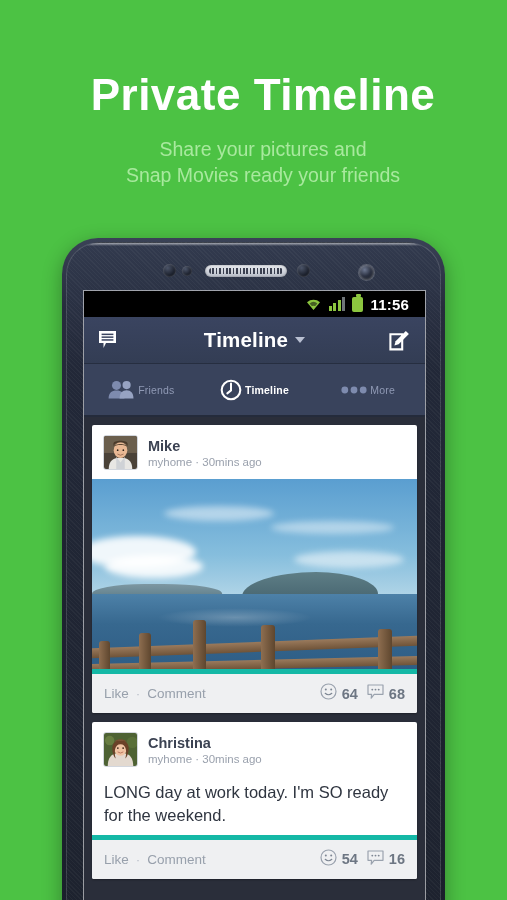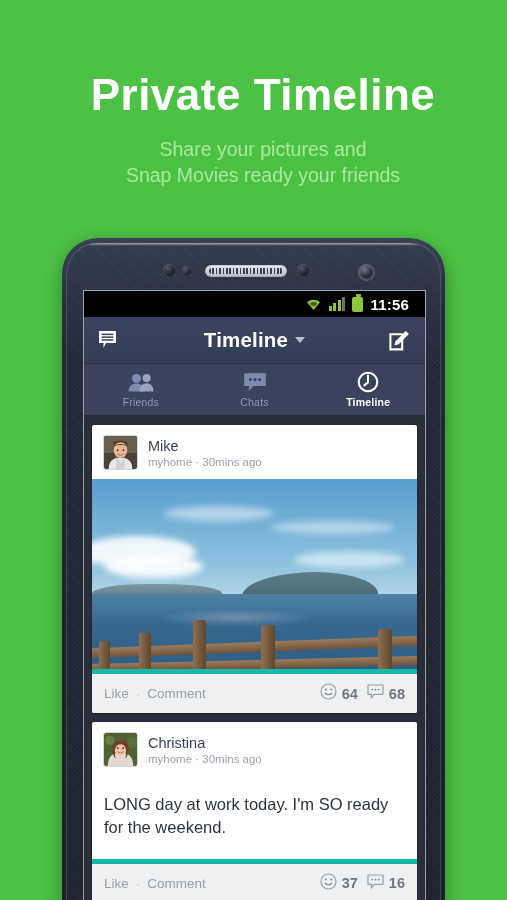--- a/index.html
+++ b/index.html
@@ -133,48 +133,47 @@
   }
   .appbar-left { margin-left:14px; z-index:2; cursor:pointer; }
   .appbar-right { margin-left:auto; margin-right:15px; z-index:2; cursor:pointer; }
 
   
   .tabs {
     height:53px; background:#39435c; display:flex;
     border-bottom:2px solid #242b3b;
   }
   .tab {
-    flex:1; display:flex; flex-direction:column; align-items:center;
+    flex:1; display:flex; flex-direction:row; align-items:center;
     justify-content:center; gap:3px; cursor:pointer;
   }
   .tab-label { font-size:10.5px; color:#8f99b4; letter-spacing:0.2px; }
   .tab.active .tab-label { color:#fff; font-weight:bold; }
   .tab-ico { height:21px; display:flex; align-items:center; justify-content:center; }
 
   
   .feed { height:534px; background:#2a2e3a; padding:8px 8px 0 8px; overflow:hidden; }
   .card {
     background:#fff; border-radius:2px; margin-bottom:9px;
     box-shadow:0 1px 2px rgba(0,0,0,0.3);
     overflow:hidden;
   }
   .post-head { display:flex; align-items:center; gap:10px; padding:10px 11px 9px 11px; }
   .avatar {
     width:35px; height:35px; border-radius:3px; flex:none;
     border:1px solid #d2d6dd; overflow:hidden; position:relative;
   }
   .post-meta { display:flex; flex-direction:column; gap:2px; }
-  .post-author { font-size:14.5px; font-weight:normal; color:#3b4252; }
+  .post-author { font-size:14.5px; font-weight:bold; color:#3b4252; }
   .post-sub { font-size:11.5px; color:#9aa1ad; }
 
   .post-photo { width:100%; height:190px; position:relative; overflow:hidden; background:#6a9fc4; }
   .post-text {
     font-size:16.5px; color:#2f3540; line-height:1.38;
-    padding:5px 12px 20px 12px;
-    margin-top:12px;
+    padding:5px 12px 8px 12px;
   }
   .post-actions {
     display:flex; align-items:center; background:#eff0f2;
     border-top:5px solid #14b8a6; padding:9px 12px; gap:7px;
   }
   .act-link { font-size:13.5px; color:#98a0ac; cursor:pointer; }
   .act-dot { font-size:13.5px; color:#b9bfc9; }
   .counts { margin-left:auto; display:flex; align-items:center; gap:9px; }
   .count-grp { display:flex; align-items:center; gap:5px; }
   .count-num { font-size:14.5px; font-weight:bold; color:#6d7683; }
@@ -279,44 +278,41 @@
           <svg width="28" height="19" viewBox="0 0 28 19">
             <circle cx="9.5" cy="5.4" r="4.5" fill="#7e8bae"></circle>
             <path d="M1.6 18.5 C1.6 12.6 4.9 10.4 9.5 10.4 C14.1 10.4 17.4 12.6 17.4 18.5 Z" fill="#7e8bae"></path>
             <circle cx="19.6" cy="5.1" r="4.1" fill="#97a3c2"></circle>
             <path d="M12.6 18.5 C12.6 13.1 15.5 10.2 19.6 10.2 C23.7 10.2 26.5 13.1 26.5 18.5 Z" fill="#97a3c2"></path>
           </svg>
         </span>
         <span class="tab-label">Friends</span>
       </div>
 
-      <div class="tab">
-        <span class="tab-ico">
-          <svg width="24" height="21" viewBox="0 0 24 21">
-            <path d="M1.2 1.2 H22.8 V14.1 H10.2 L5.6 19.6 L6.2 14.1 H1.2 Z" fill="#7e8bae" rx="2"></path>
-            <g fill="#39435c">
-              <circle cx="7.4" cy="7.6" r="1.55"></circle>
-              <circle cx="12" cy="7.6" r="1.55"></circle>
-              <circle cx="16.6" cy="7.6" r="1.55"></circle>
-            </g>
-          </svg>
-        </span>
-        <span class="tab-label">Chats</span>
-      </div>
 
       <div class="tab active">
         <span class="tab-ico">
           <svg width="22" height="22" viewBox="0 0 22 22">
             <circle cx="11" cy="11" r="9.3" fill="none" stroke="#ffffff" stroke-width="2.1"></circle>
             <path d="M11 4.6 L11 11.4 L7.3 14.4" fill="none" stroke="#ffffff" stroke-width="2" stroke-linecap="round" stroke-linejoin="round"></path>
           </svg>
         </span>
         <span class="tab-label">Timeline</span>
       </div>
 
+      <div class="tab">
+        <span class="tab-ico">
+          <svg width="26" height="8" viewBox="0 0 26 8">
+            <circle cx="3.8" cy="4" r="3.4" fill="#7e8bae"></circle>
+            <circle cx="13" cy="4" r="3.4" fill="#7e8bae"></circle>
+            <circle cx="22.2" cy="4" r="3.4" fill="#7e8bae"></circle>
+          </svg>
+        </span>
+        <span class="tab-label">More</span>
+      </div>
     </div>
 
     <div class="feed">
 
       <div class="card">
         <div class="post-head">
           <div class="avatar">
             <svg width="100%" height="100%" viewBox="0 0 35 35" preserveAspectRatio="xMidYMid slice">
               <rect width="35" height="35" fill="#4a4238"></rect>
               <rect x="0" y="0" width="35" height="18" fill="#6b5f4d"></rect>
@@ -421,21 +417,21 @@
           <span class="counts">
             <span class="count-grp">
               <span>
                 <svg width="17" height="17" viewBox="0 0 17 17">
                   <circle cx="8.5" cy="8.5" r="7.5" fill="none" stroke="#9aa2ae" stroke-width="1.2"></circle>
                   <circle cx="5.8" cy="6.6" r="1" fill="#7d8693"></circle>
                   <circle cx="11.2" cy="6.6" r="1" fill="#7d8693"></circle>
                   <path d="M5.2 10.3 Q8.5 13.2 11.8 10.3" fill="none" stroke="#7d8693" stroke-width="1.2" stroke-linecap="round"></path>
                 </svg>
               </span>
-              <span class="count-num">37</span>
+              <span class="count-num">54</span>
             </span>
             <span class="count-grp">
               <span>
                 <svg width="17" height="17" viewBox="0 0 17 17">
                   <path d="M1 2 H16 V11.3 H7.2 L4.2 15.2 L4.6 11.3 H1 Z" fill="none" stroke="#9aa2ae" stroke-width="1.2" stroke-linejoin="round"></path>
                   <g fill="#7d8693">
                     <circle cx="5.3" cy="6.6" r="0.95"></circle>
                     <circle cx="8.5" cy="6.6" r="0.95"></circle>
                     <circle cx="11.7" cy="6.6" r="0.95"></circle>
                   </g>

